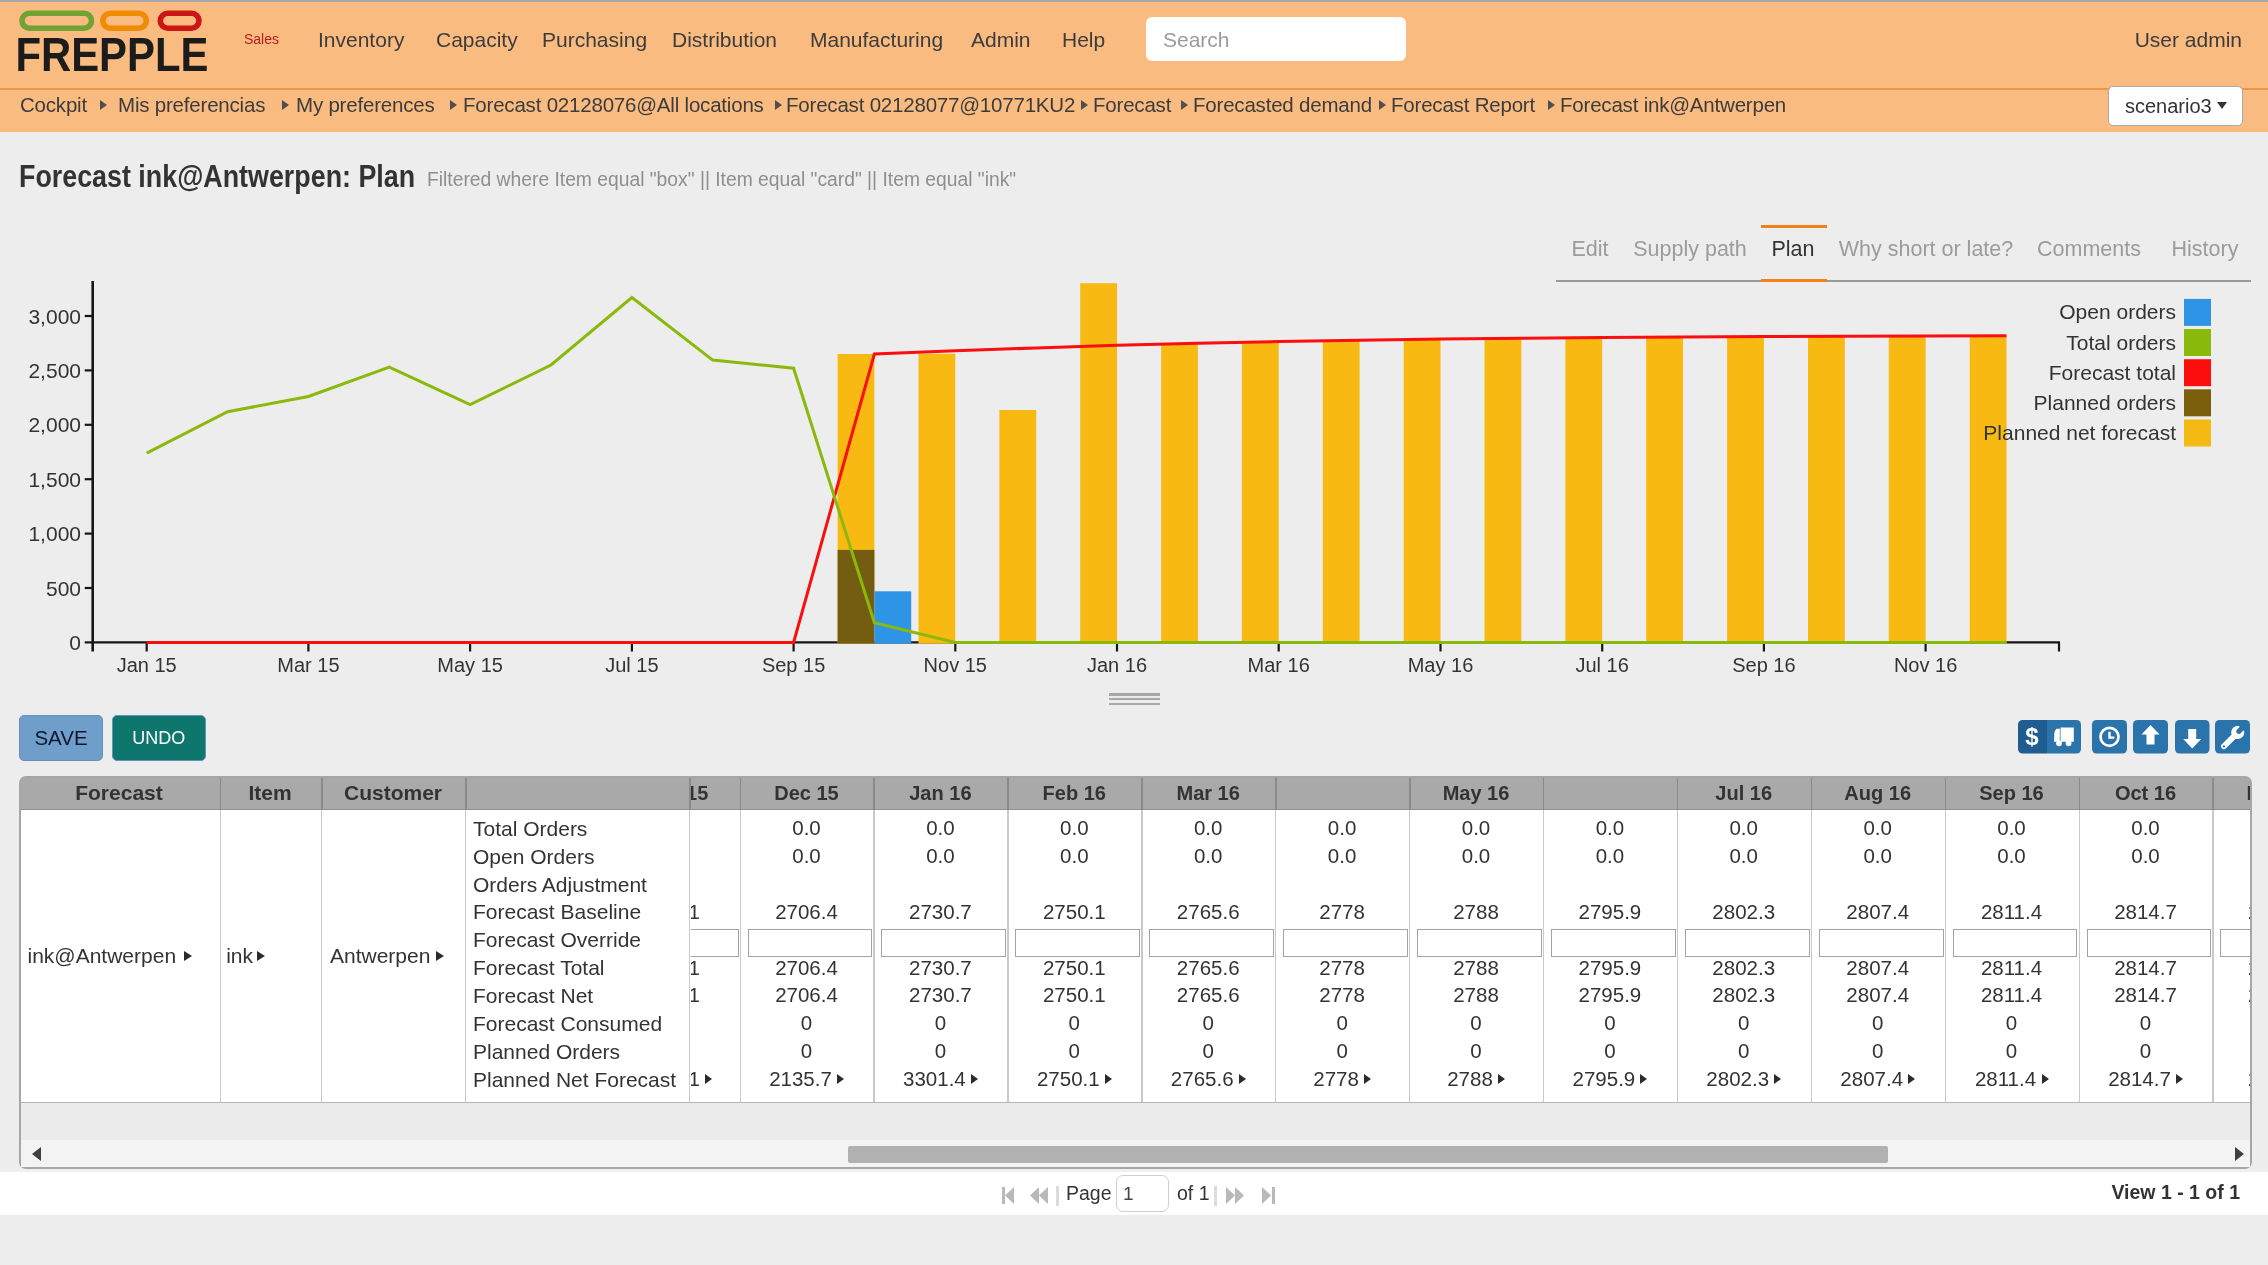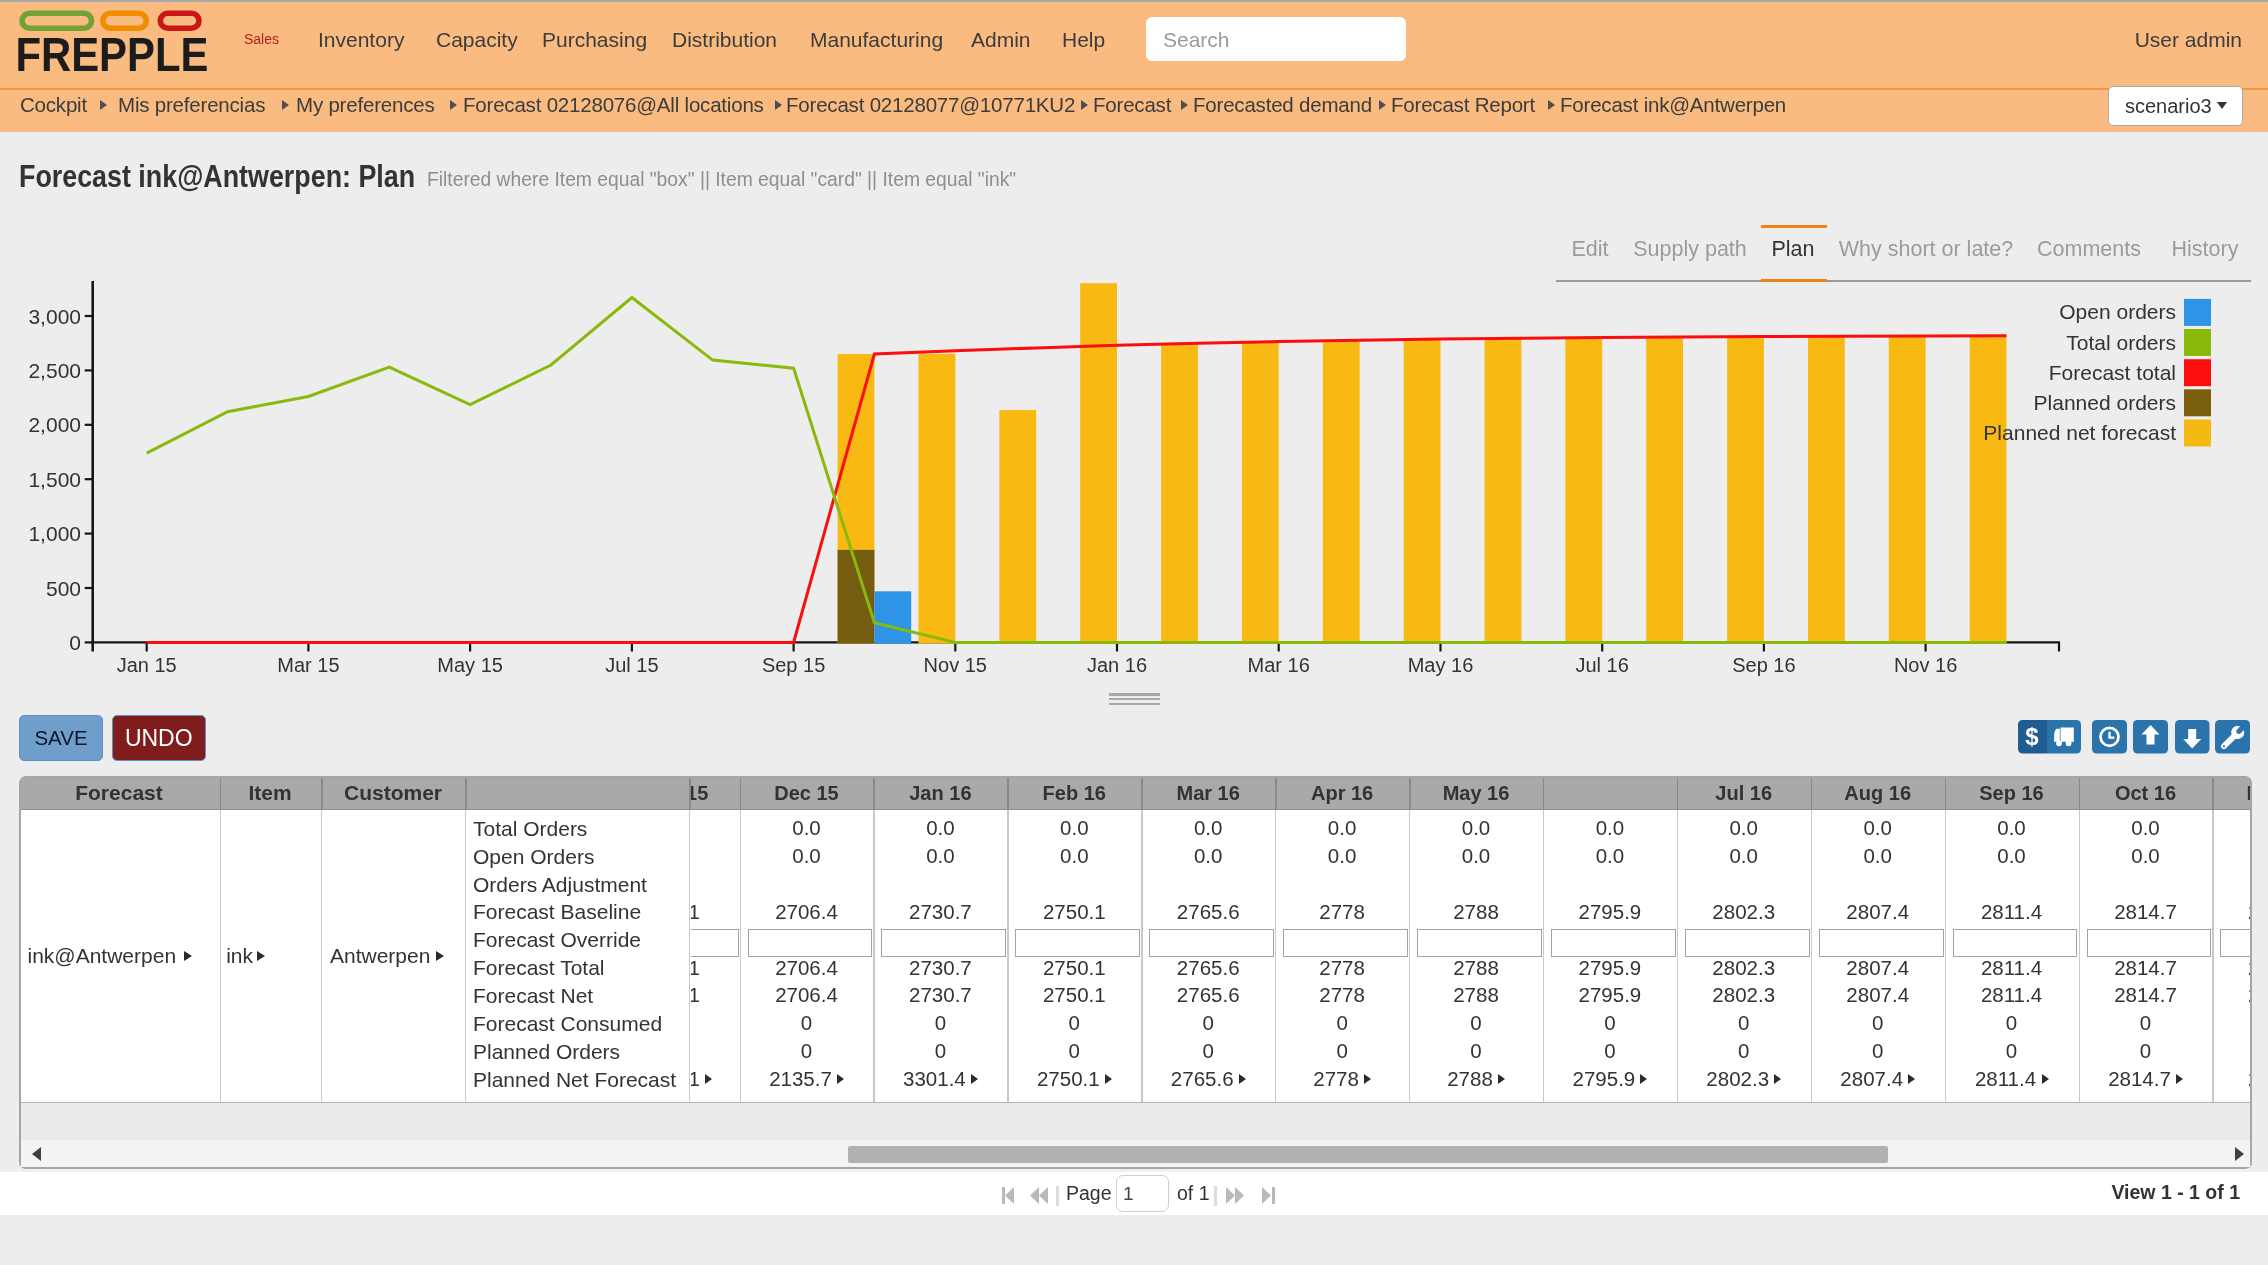--- a/index.html
+++ b/index.html
@@ -130,21 +130,21 @@
     <text x="2176" y="99.7" font-size="21" fill="#333" text-anchor="end">Forecast total</text>
     <rect x="2184" y="109.3" width="27" height="27" fill="#7b5f0c"></rect>
     <text x="2176" y="129.8" font-size="21" fill="#333" text-anchor="end">Planned orders</text>
     <rect x="2184" y="139.5" width="27" height="27" fill="#f4b913"></rect>
     <text x="2176" y="160.0" font-size="21" fill="#333" text-anchor="end">Planned net forecast</text>
   </svg>
 <div class="abs" style="left:1109px;top:693.2px;width:51px;height:2.6px;background:#a9a9a9"></div>
 <div class="abs" style="left:1109px;top:697.9px;width:51px;height:2.6px;background:#a9a9a9"></div>
 <div class="abs" style="left:1109px;top:702.9px;width:51px;height:2.6px;background:#a9a9a9"></div>
 <div class="abs" style="left:19px;top:715px;width:84px;height:46px;line-height:44px;background:#6f9ecb;border:1px solid #6292be;border-radius:5px;color:#0f172a;font-size:20.5px;text-align:center">SAVE</div>
-<div class="abs" style="left:111.5px;top:715px;width:94.5px;height:46px;line-height:44px;background:#7f1d1d;border:1px solid #6292be;border-radius:5px;color:#fff;font-size:23px;text-align:center">UNDO</div>
+<div class="abs" style="left:111.5px;top:715px;width:94.5px;height:46px;line-height:44px;background:#0f766e;border:1px solid #6292be;border-radius:5px;color:#fff;font-size:18px;text-align:center">UNDO</div>
 <svg class="abs" style="left:2014px;top:716px" width="254" height="42" viewBox="0 0 254 42">
 <path d="M4 8.5a4.5 4.5 0 0 1 4.5-4.5H33v33.5H8.5A4.5 4.5 0 0 1 4 33z" fill="#1f5c90"></path>
 <path d="M33 4h29.5a4.5 4.5 0 0 1 4.5 4.5V33a4.5 4.5 0 0 1-4.5 4.5H33z" fill="#2b74ab"></path>
 <text x="18" y="29" font-size="24" font-weight="bold" fill="#fff" text-anchor="middle" font-family="Liberation Sans,sans-serif">$</text>
 <g fill="#fff">
  <path d="M46.5 11.5h13.3v14.3H46.5z"></path>
  <path d="M40.3 17.2q0.4-2.6 2.2-4.4h3.3v13h-5.8z"></path>
  <circle cx="45" cy="27.3" r="2.9"></circle>
       <circle cx="54.6" cy="27.3" r="2.9"></circle>
  </g>
@@ -193,21 +193,20 @@
 <div class="abs" style="left:330.0px;top:940.0px;font-size:21.0px;color:#333;font-weight:normal;line-height:31.5px;white-space:nowrap;">Antwerpen</div>
 <div class="abs tri-s" style="left:184.0px;top:950.6px"></div>
 <div class="abs tri-s" style="left:256.5px;top:950.6px"></div>
 <div class="abs tri-s" style="left:435.5px;top:950.6px"></div>
 <div class="abs" style="left:690.5px;top:778px;width:1559.5px;height:362px;overflow:hidden">
 <div class="abs" style="left:-15.0px;top:-0.5px;width:400px;margin-left:-200px;text-align:center;font-size:20.0px;color:#333;font-weight:bold;line-height:30.0px;white-space:nowrap;letter-spacing:0px">Nov 15</div>
 <div class="abs" style="left:116.0px;top:-0.5px;width:400px;margin-left:-200px;text-align:center;font-size:20.0px;color:#333;font-weight:bold;line-height:30.0px;white-space:nowrap;letter-spacing:0px">Dec 15</div>
 <div class="abs" style="left:249.9px;top:-0.5px;width:400px;margin-left:-200px;text-align:center;font-size:20.0px;color:#333;font-weight:bold;line-height:30.0px;white-space:nowrap;letter-spacing:0px">Jan 16</div>
 <div class="abs" style="left:383.8px;top:-0.5px;width:400px;margin-left:-200px;text-align:center;font-size:20.0px;color:#333;font-weight:bold;line-height:30.0px;white-space:nowrap;letter-spacing:0px">Feb 16</div>
 <div class="abs" style="left:517.7px;top:-0.5px;width:400px;margin-left:-200px;text-align:center;font-size:20.0px;color:#333;font-weight:bold;line-height:30.0px;white-space:nowrap;letter-spacing:0px">Mar 16</div>
-<div class="abs" style="left:651.6px;top:-0.5px;width:400px;margin-left:-200px;text-align:center;font-size:20.0px;color:#333;font-weight:bold;line-height:30.0px;white-space:nowrap;letter-spacing:0px">Apr 16</div>
 <div class="abs" style="left:785.5px;top:-0.5px;width:400px;margin-left:-200px;text-align:center;font-size:20.0px;color:#333;font-weight:bold;line-height:30.0px;white-space:nowrap;letter-spacing:0px">May 16</div>
 <div class="abs" style="left:1053.2px;top:-0.5px;width:400px;margin-left:-200px;text-align:center;font-size:20.0px;color:#333;font-weight:bold;line-height:30.0px;white-space:nowrap;letter-spacing:0px">Jul 16</div>
 <div class="abs" style="left:1187.2px;top:-0.5px;width:400px;margin-left:-200px;text-align:center;font-size:20.0px;color:#333;font-weight:bold;line-height:30.0px;white-space:nowrap;letter-spacing:0px">Aug 16</div>
 <div class="abs" style="left:1321.0px;top:-0.5px;width:400px;margin-left:-200px;text-align:center;font-size:20.0px;color:#333;font-weight:bold;line-height:30.0px;white-space:nowrap;letter-spacing:0px">Sep 16</div>
 <div class="abs" style="left:1455.0px;top:-0.5px;width:400px;margin-left:-200px;text-align:center;font-size:20.0px;color:#333;font-weight:bold;line-height:30.0px;white-space:nowrap;letter-spacing:0px">Oct 16</div>
 <div class="abs" style="left:1588.9px;top:-0.5px;width:400px;margin-left:-200px;text-align:center;font-size:20.0px;color:#333;font-weight:bold;line-height:30.0px;white-space:nowrap;letter-spacing:0px">Nov 16</div>
 <div class="abs" style="left:49.0px;top:0;width:1.5px;height:31.5px;background:#8a8a8a"></div>
 <div class="abs" style="left:49.0px;top:31.5px;width:1.4px;height:292.5px;background:#c9c9c9"></div>
 <div class="abs" style="left:182.9px;top:0;width:1.5px;height:31.5px;background:#8a8a8a"></div>
 <div class="abs" style="left:182.9px;top:31.5px;width:1.4px;height:292.5px;background:#c9c9c9"></div>

